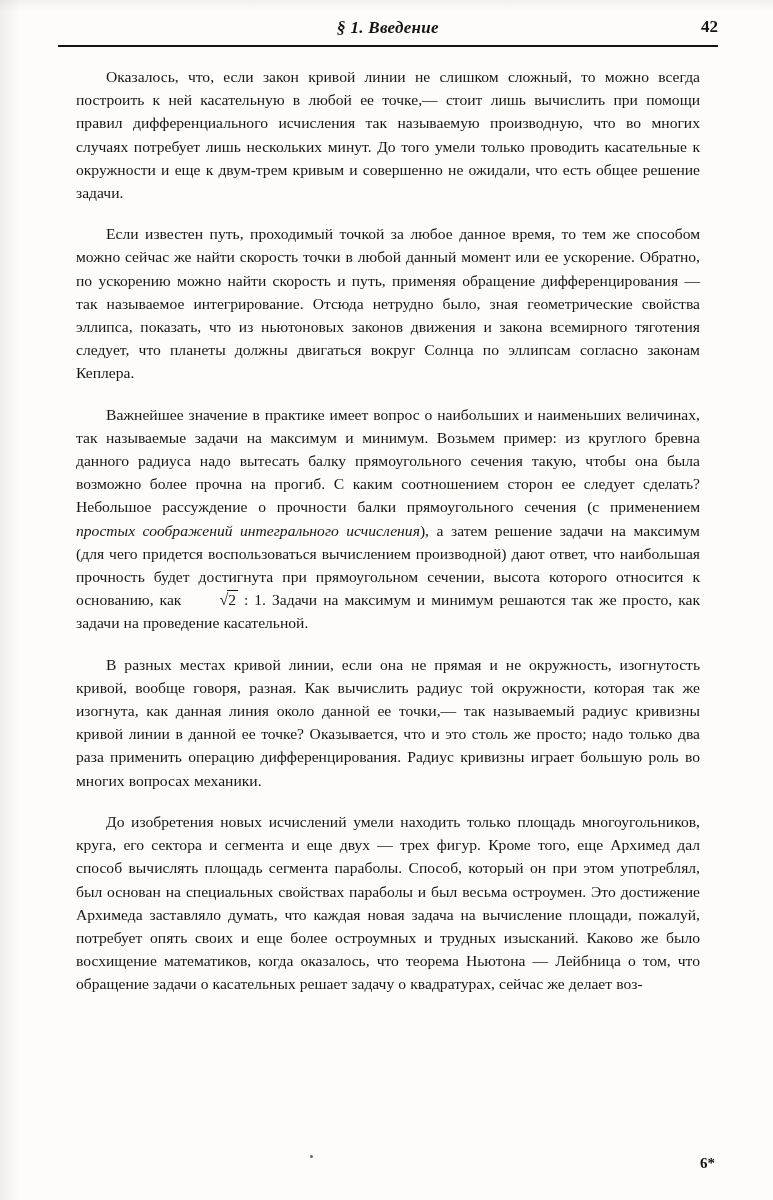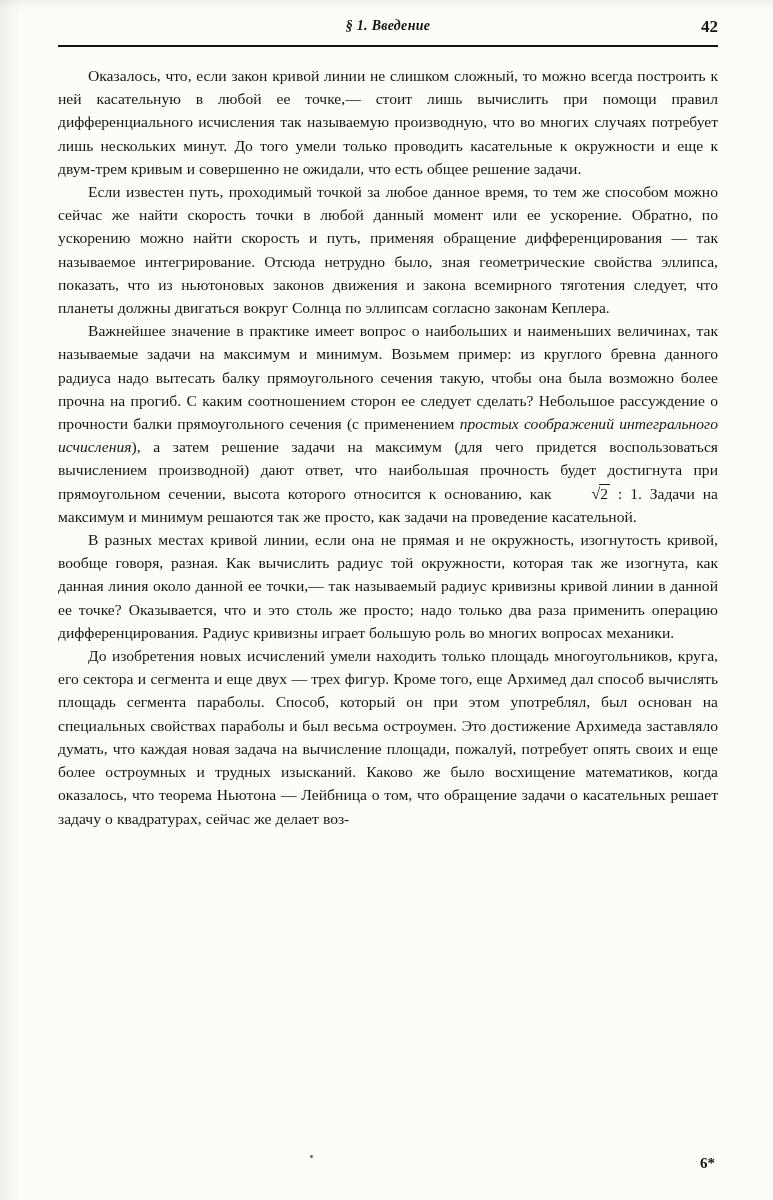--- a/index.html
+++ b/index.html
@@ -32,21 +32,21 @@
   .header-row {
     display: flex;
     align-items: baseline;
     justify-content: center;
     position: relative;
     height: 22px;
   }
   .running-head {
     font-style: italic;
     font-weight: bold;
-    font-size: 14px;
+    font-size: 17px;
     letter-spacing: 0.3px;
     color: #17140f;
   }
   .folio {
     position: absolute;
     right: 0;
     top: -1px;
     font-size: 17px;
     font-weight: bold;
     color: #17140f;
@@ -58,21 +58,21 @@
     width: 100%;
   }
   .body-text {
     margin-top: 17px;
     font-size: 15.6px;
     line-height: 23.2px;
     text-align: justify;
     color: #19160f;
   }
   .body-text p {
-    margin: 0;
+    margin: 18px;
     text-indent: 30px;
     text-align: justify;
     text-justify: inter-word;
     word-spacing: 0.2px;
   }
   .i { font-style: italic; }
   .sqrt {
     display: inline-block;
     position: relative;
     padding-left: 2px;

